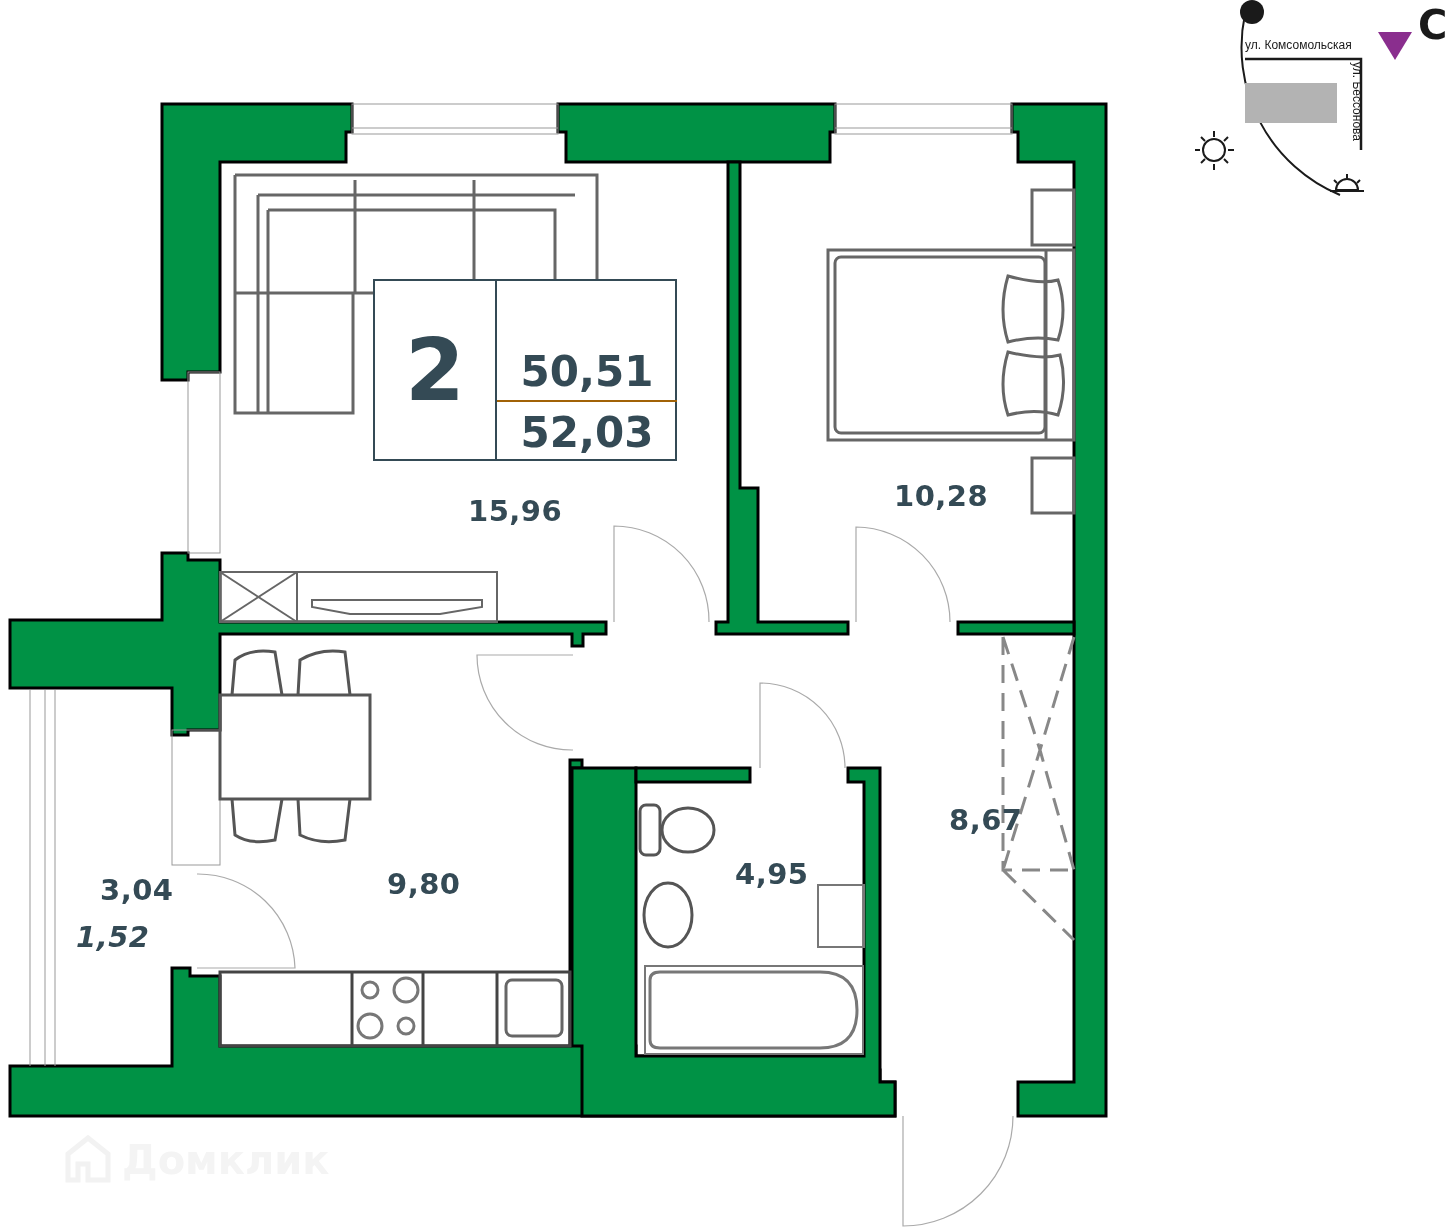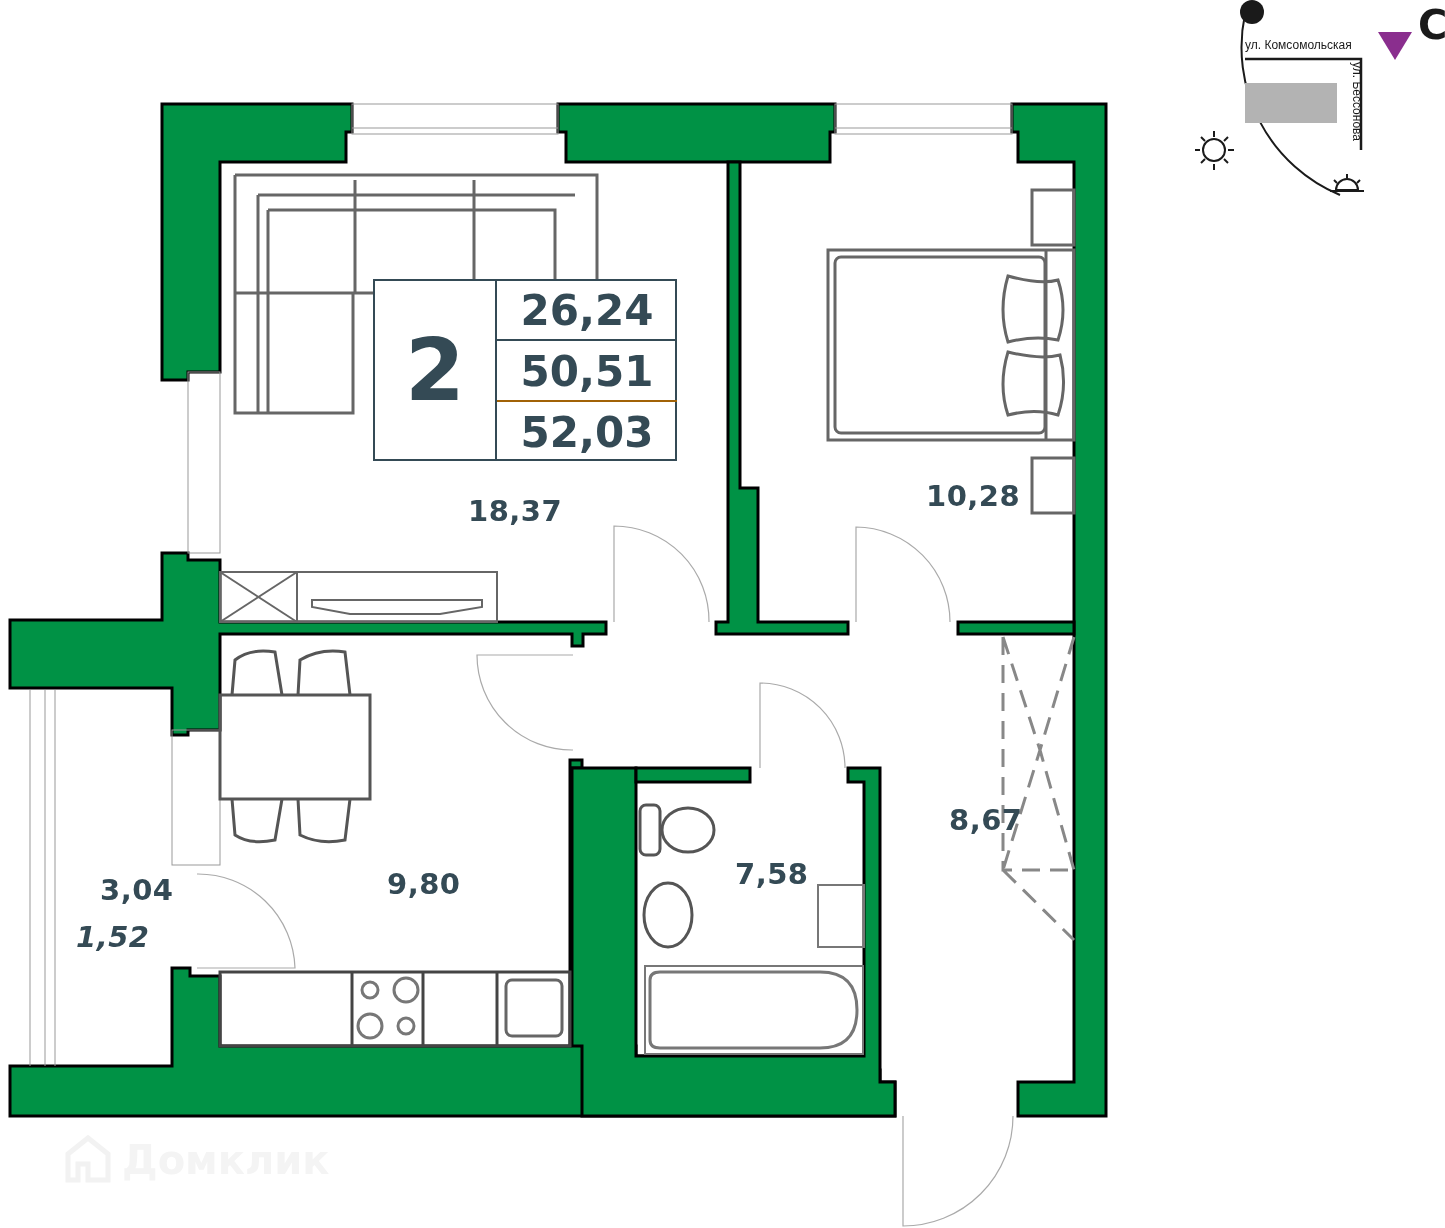--- a/index.html
+++ b/index.html
@@ -140,30 +140,29 @@
       <line x1="1360" y1="180" x2="1357" y2="183"></line>
     </g>
     <path d="M1245 59 H1361 V150" stroke="#1a1a1a" stroke-width="2.5" fill="none"></path>
     <rect x="1245" y="83" width="92" height="40" fill="#b3b3b3"></rect>
     <path d="M1378 32 H1412 L1395 60 Z" fill="#8a2e8e"></path>
   </g>
 </svg>
 
 <div class="infobox">
   <div class="rooms">2</div>
-  <div class="cell c1">26,24</div>
   <div class="cell c2">50,51</div>
   <div class="cell c3">52,03</div>
 </div>
 
-<div class="lbl room" style="left:468px;top:494px;">18,37</div>
-<div class="lbl room" style="left:894px;top:479px;margin-left:32px;">10,28</div>
+<div class="lbl room" style="left:468px;top:494px;">15,96</div>
+<div class="lbl room" style="left:894px;top:479px;">10,28</div>
 <div class="lbl room" style="left:379px;top:867px;margin-left:8px;">9,80</div>
 <div class="lbl room" style="left:949px;top:803px;">8,67</div>
-<div class="lbl room" style="left:735px;top:857px;">7,58</div>
+<div class="lbl room" style="left:735px;top:857px;">4,95</div>
 <div class="lbl room" style="left:76px;top:873px;margin-left:24px;">3,04</div>
 <div class="lbl room" style="left:76px;top:920px;font-style:italic;">1,52</div>
 
 <div class="street" style="left:1245px;top:38px;">ул. Комсомольская</div>
 <div class="street" style="left:1312px;top:100px;transform:rotate(90deg);transform-origin:center;width:90px;">ул. Бессонова</div>
 <div class="north">С</div>
 
 <div class="wm">
   <svg width="52" height="52" viewBox="0 0 52 52">
       <path d="M6 20 L26 4 L46 20 V46 H26 V30 H16 V46 H6 Z" fill="none" stroke="#f2f2f2" stroke-width="5"></path>

